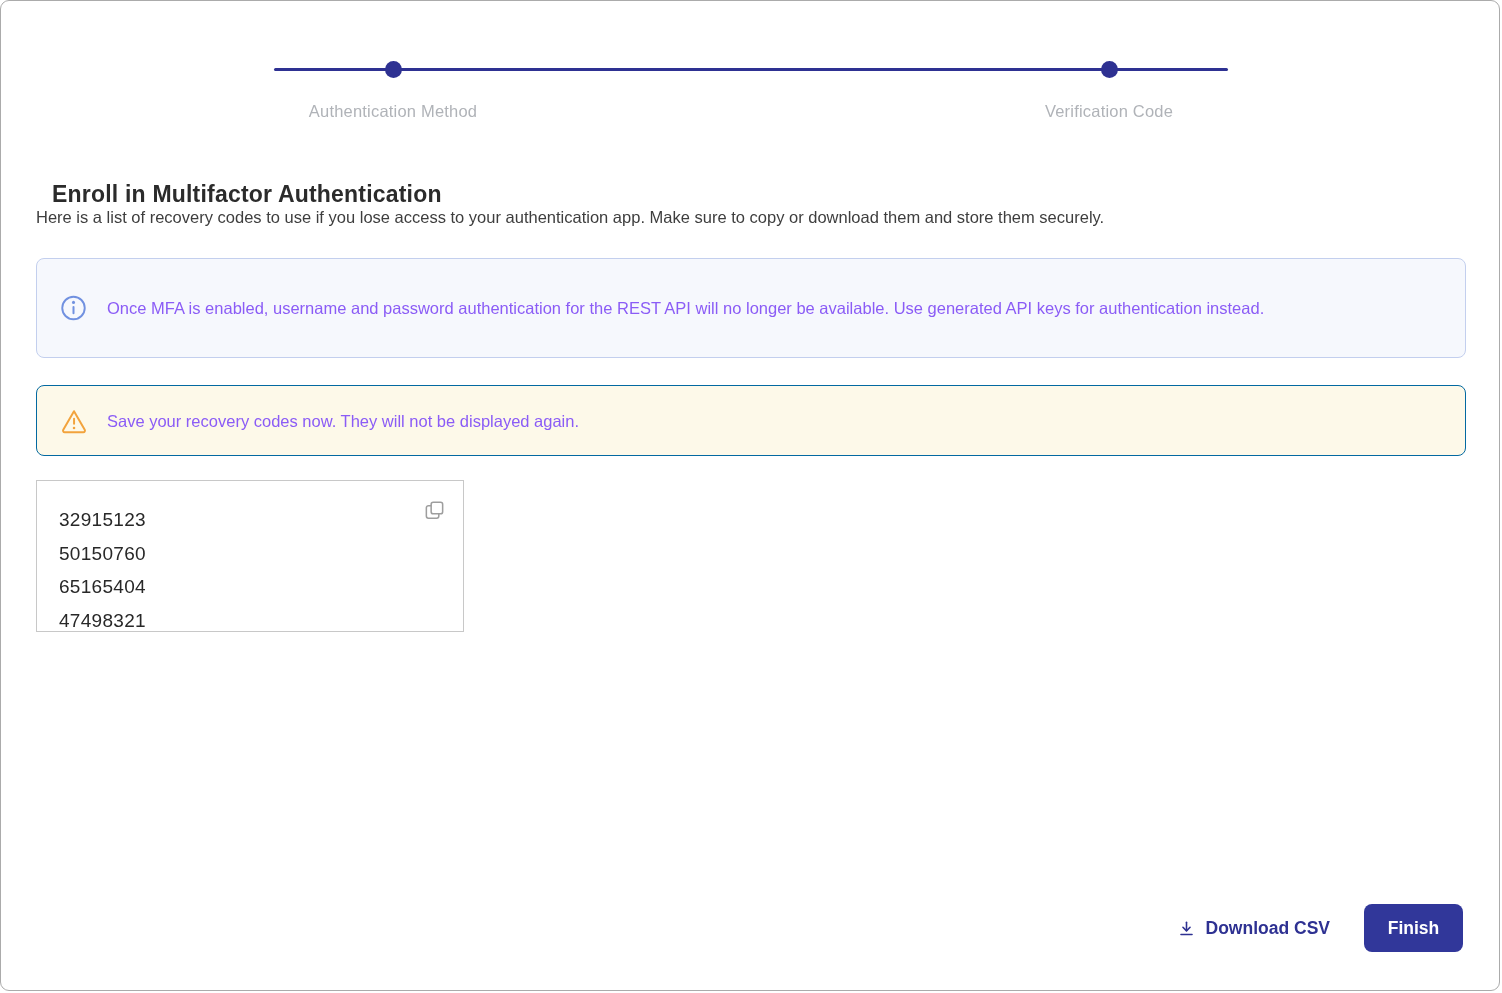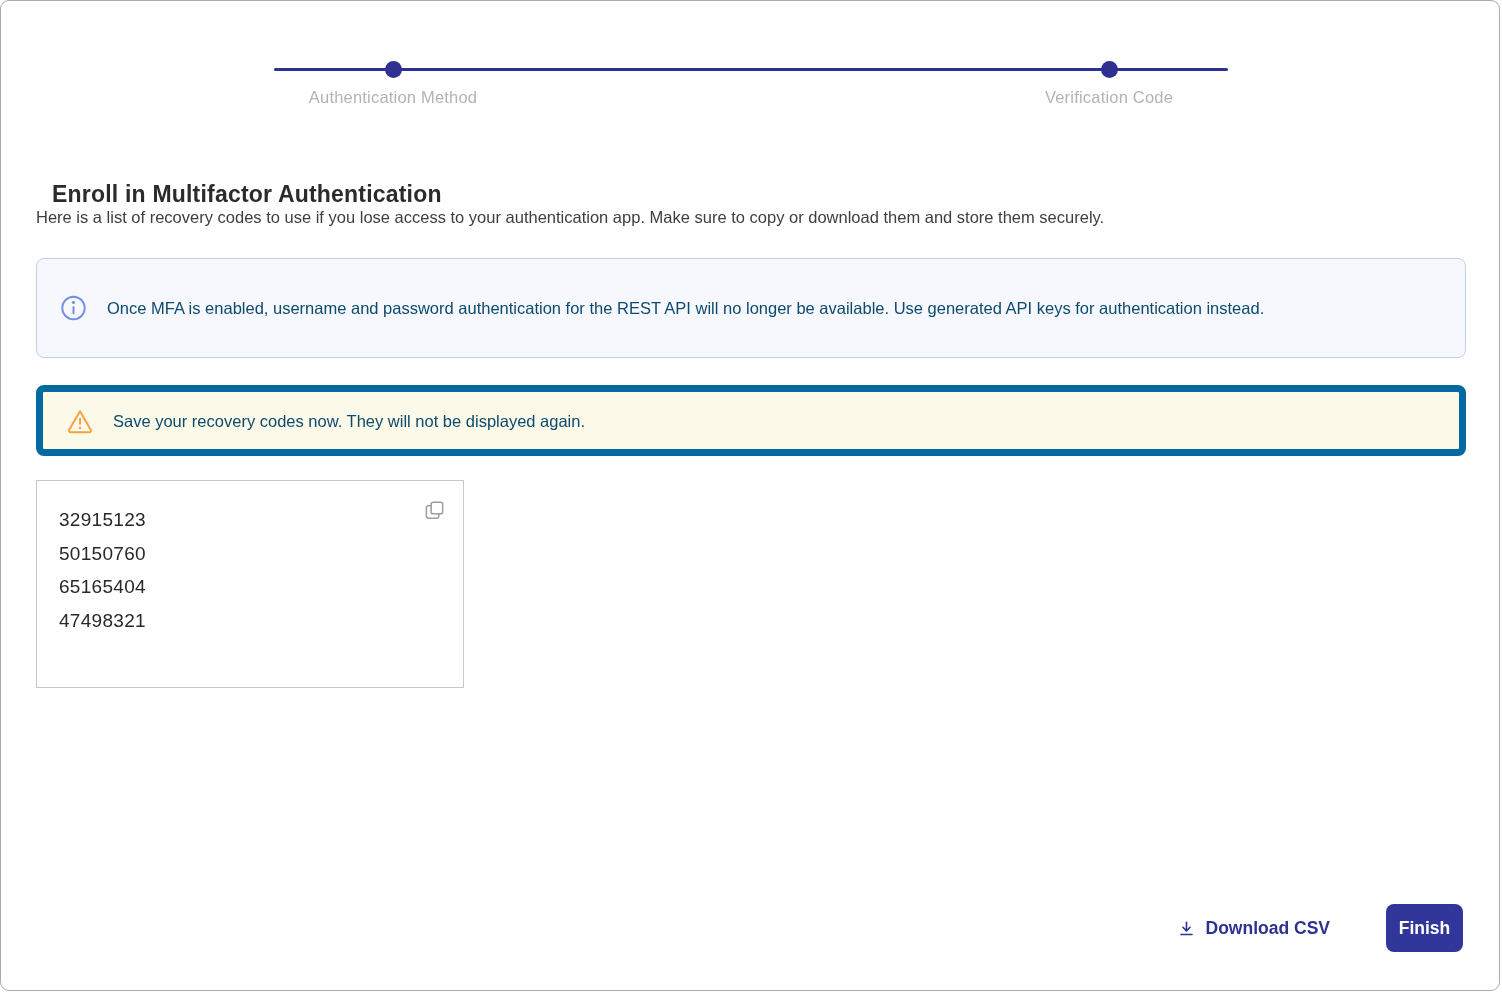--- a/index.html
+++ b/index.html
@@ -11,45 +11,45 @@
     background:#ffffff;
     font-family:"Liberation Sans",sans-serif;
     overflow:hidden;
   }
 
   
   .stepper{position:absolute;left:34px;top:60px;width:1432px;display:flex;}
   .stepper-line{position:absolute;left:calc(100%/6);width:calc(100%/1.5);top:7px;height:3px;background:#2e3192;border-radius:2px;}
   .step{flex:1;display:flex;flex-direction:column;align-items:center;position:relative;}
   .step-dot{width:17px;height:17px;border-radius:50%;background:#2e3192;z-index:1;}
-  .step-label{margin-top:10px;font-size:16.5px;color:#b0b3b8;letter-spacing:.2px;}
+  .step-label{margin-top:24px;font-size:16.5px;color:#b0b3b8;letter-spacing:.2px;}
   .step.active .step-label{color:#2e3192;font-weight:bold;}
 
   
   .title{position:absolute;left:35px;top:164px;margin:16px;font-size:23px;font-weight:bold;color:#2b2b2b;letter-spacing:.2px;}
   .description{position:absolute;left:35px;top:207px;margin:0;font-size:16.5px;color:#3e3e3e;}
 
   
   .alert{position:absolute;left:35px;width:1430px;border-radius:8px;display:flex;align-items:center;}
   .alert-icon{position:absolute;left:23px;top:50%;transform:translateY(-50%);display:flex;}
-  .alert-text{margin:0;padding-left:70px;font-size:16.5px;line-height:28px;color:#0c4a6e;}
+  .alert-text{margin:0;padding-left:70px;font-size:16.5px;line-height:28px;color:#8b5cf6;}
   .alert-info{top:257px;height:100px;background:#f6f8fd;border:1px solid #c3cfee;}
   .alert-info .alert-text{max-width:1285px;}
-  .alert-warning{top:384px;height:71px;background:#fdf9e9;border:7px solid #0369a1;}
+  .alert-warning{top:384px;height:71px;background:#fdf9e9;border:1px solid #0369a1;}
 
   
-  .codes-box{position:absolute;left:35px;top:479px;width:428px;height:208px;border:1px solid #c8c8c8;background:#fff;}
+  .codes-box{position:absolute;left:35px;top:479px;width:428px;height:152px;border:1px solid #c8c8c8;background:#fff;}
   .codes-list{padding:22px 0 0 22px;}
   .code-item{font-size:19px;line-height:33.5px;color:#282828;letter-spacing:.3px;}
   .copy-button{position:absolute;top:15px;right:14px;background:none;border:none;padding:3px;cursor:pointer;display:flex;}
 
   
   .download-link{position:absolute;right:169px;bottom:51px;display:flex;align-items:center;gap:10px;
     font-size:17.5px;font-weight:bold;color:#2e3192;text-decoration:none;cursor:pointer;text-align:center;}
-  .finish-button{position:absolute;right:36px;bottom:38px;width:77px;height:48px;
+  .finish-button{position:absolute;right:36px;bottom:38px;width:99px;height:48px;
     background:#31379a;color:#ffffff;border:none;border-radius:8px;
     font-family:"Liberation Sans",sans-serif;font-size:17.5px;font-weight:bold;cursor:pointer;}
 </style>
 </head>
 <body>
 
 <div class="page">
 
   <div class="stepper">
     <div class="stepper-line"></div>

